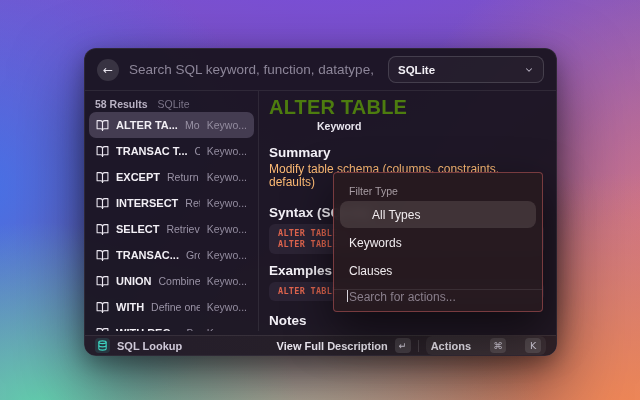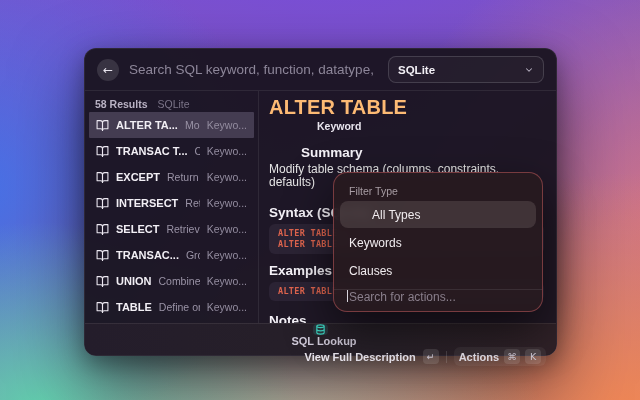--- a/index.html
+++ b/index.html
@@ -55,79 +55,78 @@
   
   .content { position:absolute; top:42px; bottom:24px; left:0; right:0; display:flex; overflow:hidden; }
 
   
   .sidebar { width:174px; flex:0 0 auto; border-right:1px solid rgba(255,255,255,0.08); padding:5px 4px 0 4px; overflow:hidden; }
   .side-hd { display:flex; gap:10px; padding:0 6px; height:16px; align-items:center; }
   .side-hd .cnt { font-size:10.5px; font-weight:bold; color:#b9b2c4; }
   .side-hd .eng { font-size:10.5px; color:#7b7488; }
   .row {
     height:26px; display:flex; align-items:center; gap:7px;
-    padding:0 7px; border-radius:1px; cursor:pointer;
+    padding:0 7px; border-radius:7px; cursor:pointer;
   }
   .row.selected { background:#443c51; }
   .row .bicon { flex:0 0 auto; display:flex; }
   .row .t { font-size:11px; font-weight:bold; color:#f2eff5; white-space:nowrap; }
   .row .s { font-size:10.5px; color:#9a93a6; white-space:nowrap; overflow:hidden; flex:1; }
   .row .a { font-size:10.5px; color:#938c9f; white-space:nowrap; margin-left:auto; }
 
   
   .detail { flex:1; padding:5px 12px 0 10px; overflow:hidden; position:relative; }
-  .d-title { font-size:20px; font-weight:bold; color:#fdba74; line-height:22px; letter-spacing:0.2px; }
+  .d-title { font-size:20px; font-weight:bold; color:#4d7c0f; line-height:22px; letter-spacing:0.2px; }
   .d-badge { margin-top:2px; font-size:10.5px; font-weight:bold; color:#e9e5ee; line-height:12px;padding-left:48px; }
   .d-h { font-size:13.5px; font-weight:bold; color:#f4f1f7; line-height:14px; }
-  .d-h.summary { margin-top:14px;margin-left:32px; }
-  .d-text { margin-top:3px; font-size:12px; color:#e5e5e5; line-height:13px; }
+  .d-h.summary { margin-top:14px; }
+  .d-text { margin-top:3px; font-size:12px; color:#fdba74; line-height:13px; }
   .d-h.syntax { margin-top:17px; }
   .code { margin-top:4px; background:#2b2334; border-radius:6px; padding:4px 9px; }
   .code .ln {
     font:bold 8.5px "DejaVu Sans Mono", monospace; letter-spacing:0.3px;
     color:#e0654e; line-height:11px; white-space:nowrap;
   }
   .d-h.examples { margin-top:10px; }
   .d-h.notes { margin-top:13px; }
 
   
   .ftr {
-    position:absolute; bottom:0; left:0; right:0; height:32px; z-index:5;
+    position:absolute; bottom:0; left:0; right:0; height:20px; z-index:5;
     display:flex; align-items:center; padding:0 10px;
     border-top:1px solid rgba(255,255,255,0.08);
     background:linear-gradient(90deg,#241d2b 0%, #272028 62%, #2f2127 100%);
     border-radius:0 0 11px 11px;
-    flex-direction:column;
   }
   .app-tile {
     width:15px; height:15px; border-radius:4px; background:rgba(62,214,195,0.14);
     display:flex; align-items:center; justify-content:center;
   }
   .app-name { margin-left:7px; font-size:11px; font-weight:bold; color:#cfc9d8; }
   .ftr-right { margin-left:auto; display:flex; align-items:center; gap:7px; }
   .primary-lbl { font-size:11px; font-weight:bold; color:#e9e5ee; }
   .key {
     min-width:16px; height:15px; padding:0 3px; border-radius:4px;
     background:rgba(255,255,255,0.12); color:#cfc9d6;
     font:9.5px "DejaVu Sans", sans-serif; display:flex; align-items:center; justify-content:center;
     cursor:pointer;
   }
   .vdiv { width:1px; height:12px; background:rgba(255,255,255,0.14); }
   .actions-group {
-    display:flex; align-items:center; gap:5px; padding:2px 5px;
+    display:flex; align-items:center; gap:19px; padding:2px 5px;
     border-radius:6px; background:rgba(255,255,255,0.06); cursor:pointer;
   }
   .actions-lbl { font-size:11px; font-weight:bold; color:#e4e0e9; }
 
   
   .popup {
     position:absolute; left:333px; top:172px; width:210px; height:140px; z-index:10;
     background:rgba(39,26,31,0.93);
     border:1px solid rgba(235,108,110,0.42);
-    border-radius:14px;
+    border-radius:4px;
     box-shadow:0 18px 45px rgba(0,0,0,0.55);
     backdrop-filter:blur(5px);
     padding:0 6px;
   }
   .popup-label { padding:12px 9px 4px; font-size:10.5px; color:#a89da4; }
   .opt {
     height:27px; display:flex; align-items:center; padding:0 9px;
     border-radius:8px; font-size:12px; color:#f1ecef; cursor:pointer; margin-bottom:1px;
   }
   .opt.selected { background:rgba(255,235,230,0.12);padding-left:32px; }
@@ -256,21 +255,21 @@
             <span class="a">Keywo...</span>
           </div>
 
           <div class="row">
             <span class="bicon">
               <svg width="13" height="13" viewBox="0 0 24 24" fill="none" stroke="#ece8f1" stroke-width="2" stroke-linecap="round" stroke-linejoin="round">
                 <path d="M2 3h6a4 4 0 0 1 4 4v14a3 3 0 0 0-3-3H2z"></path>
                 <path d="M22 3h-6a4 4 0 0 0-4 4v14a3 3 0 0 1 3-3h7z"></path>
               </svg>
             </span>
-            <span class="t">TABLE</span>
+            <span class="t">WITH</span>
             <span class="s">Define one or m...</span>
             <span class="a">Keywo...</span>
           </div>
 
           <div class="row">
             <span class="bicon">
               <svg width="13" height="13" viewBox="0 0 24 24" fill="none" stroke="#ece8f1" stroke-width="2" stroke-linecap="round" stroke-linejoin="round">
                 <path d="M2 3h6a4 4 0 0 1 4 4v14a3 3 0 0 0-3-3H2z"></path>
                 <path d="M22 3h-6a4 4 0 0 0-4 4v14a3 3 0 0 1 3-3h7z"></path>
               </svg>

